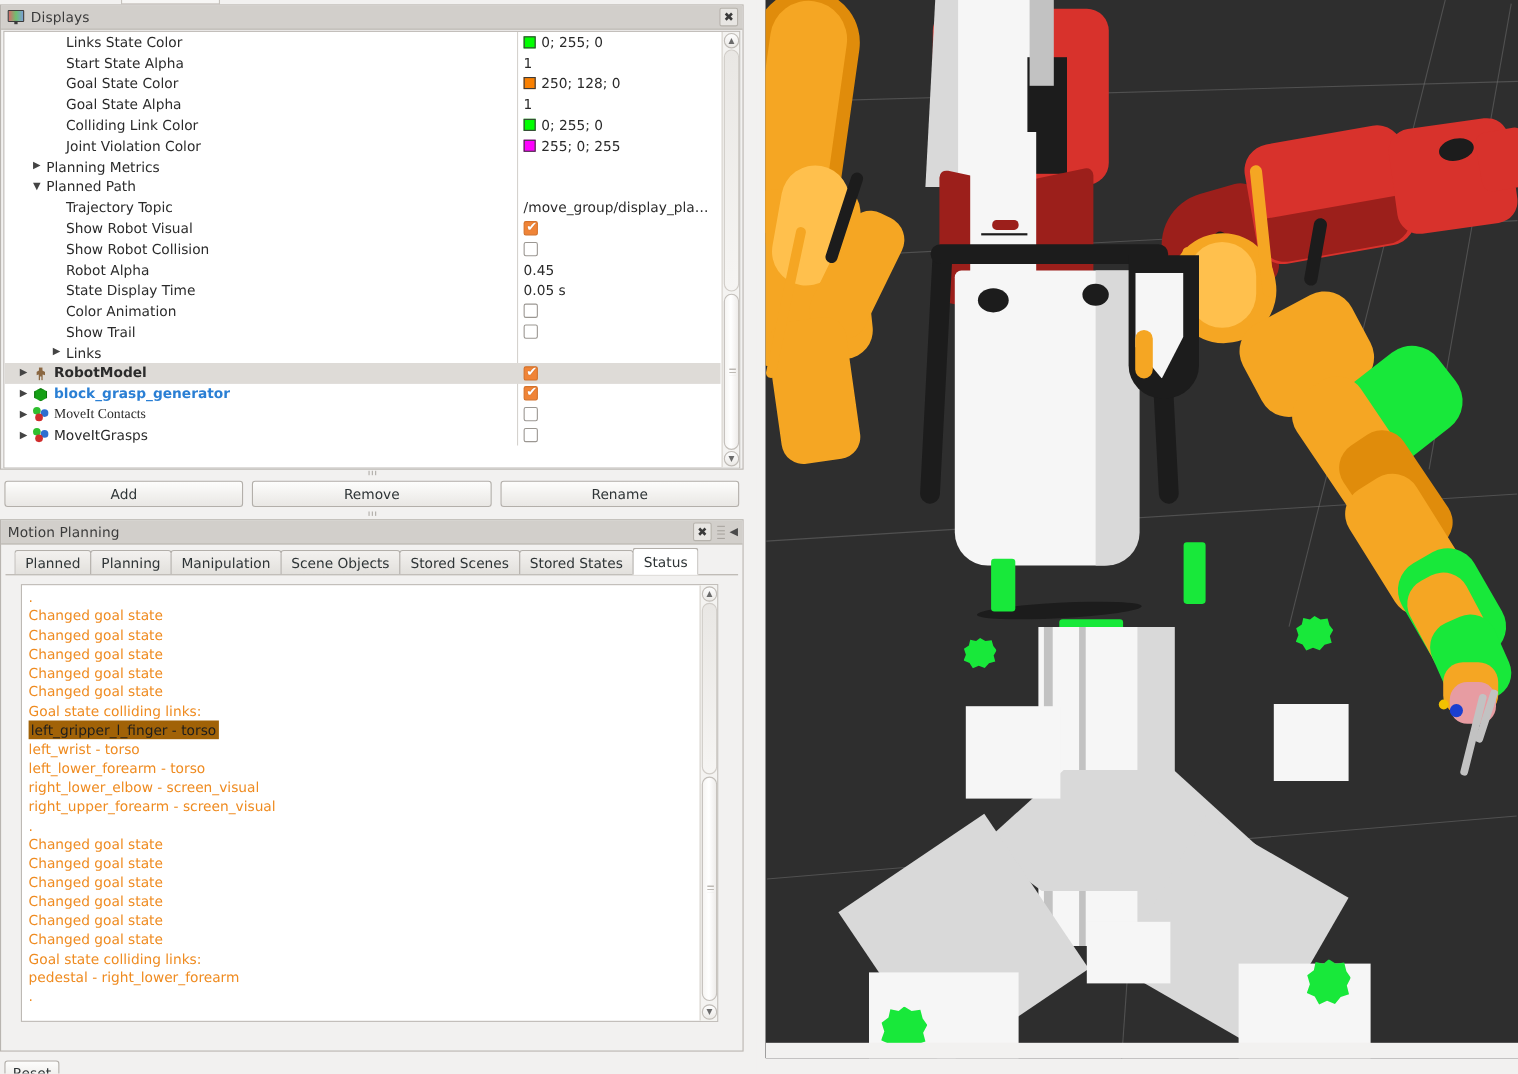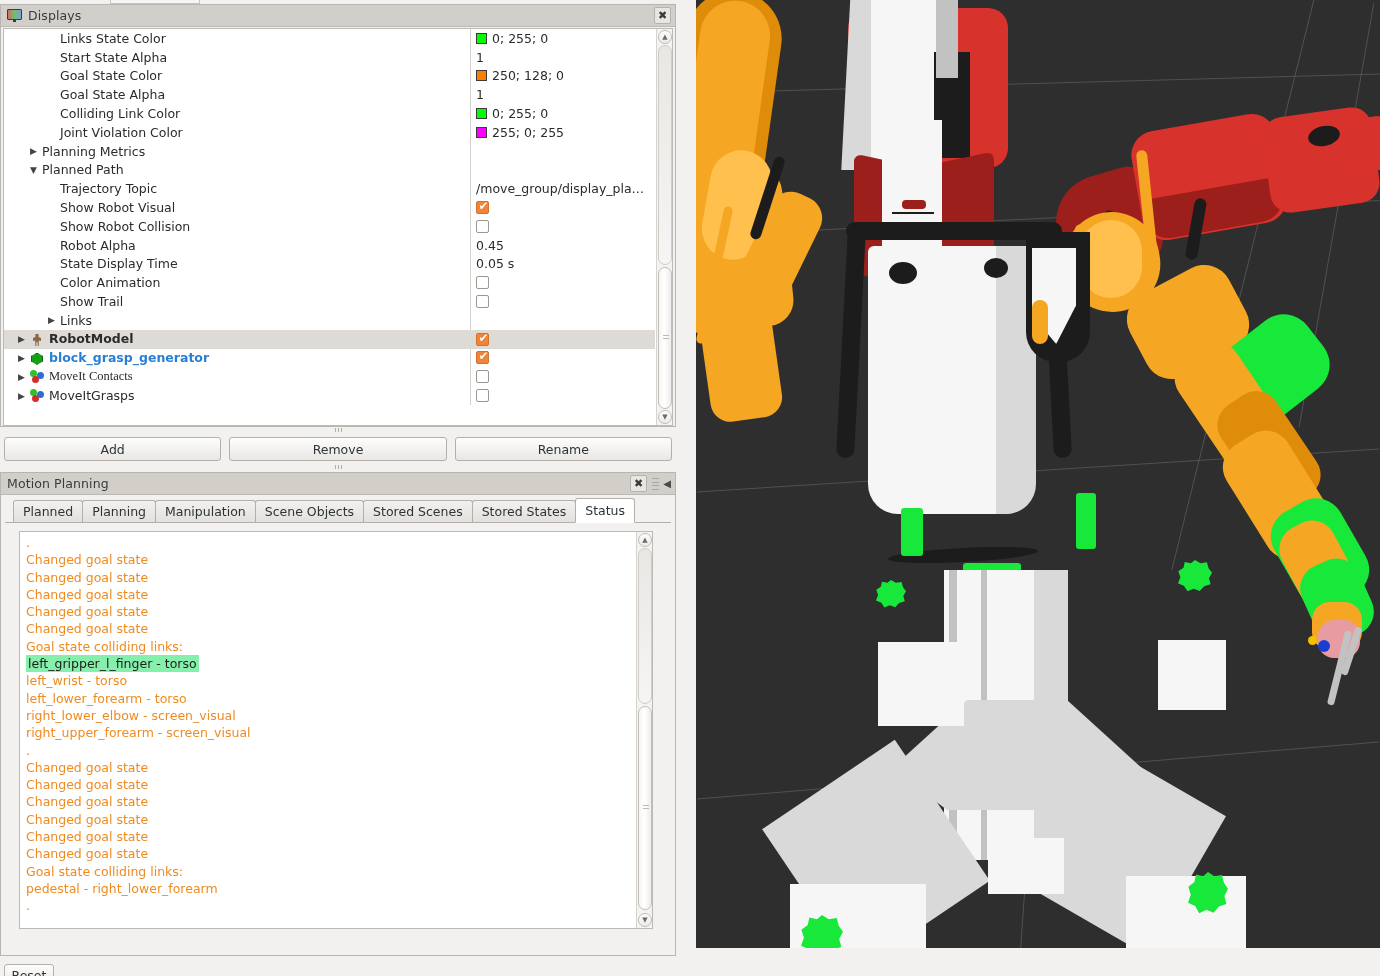--- a/index.html
+++ b/index.html
@@ -240,21 +240,21 @@
   }
   .log-body {
     position: absolute; left: 6px; top: 2px; right: 18px;
     font-size: 12.5px;
     line-height: 17.3px;
     color: #ef8b20;
     white-space: nowrap;
   }
   .log-line { height: 17.3px; }
   .log-line.hl {
-    background: #86efac;
+    background: #a16207;
     color: #1d1d1d;
     display: inline-block;
     padding: 0 2px;
   }
 
   
   #reset-btn {
     position: absolute; left: 4px; top: 964px;
     width: 50px; height: 22px;
     background: linear-gradient(#fdfdfc,#e9e7e4);

